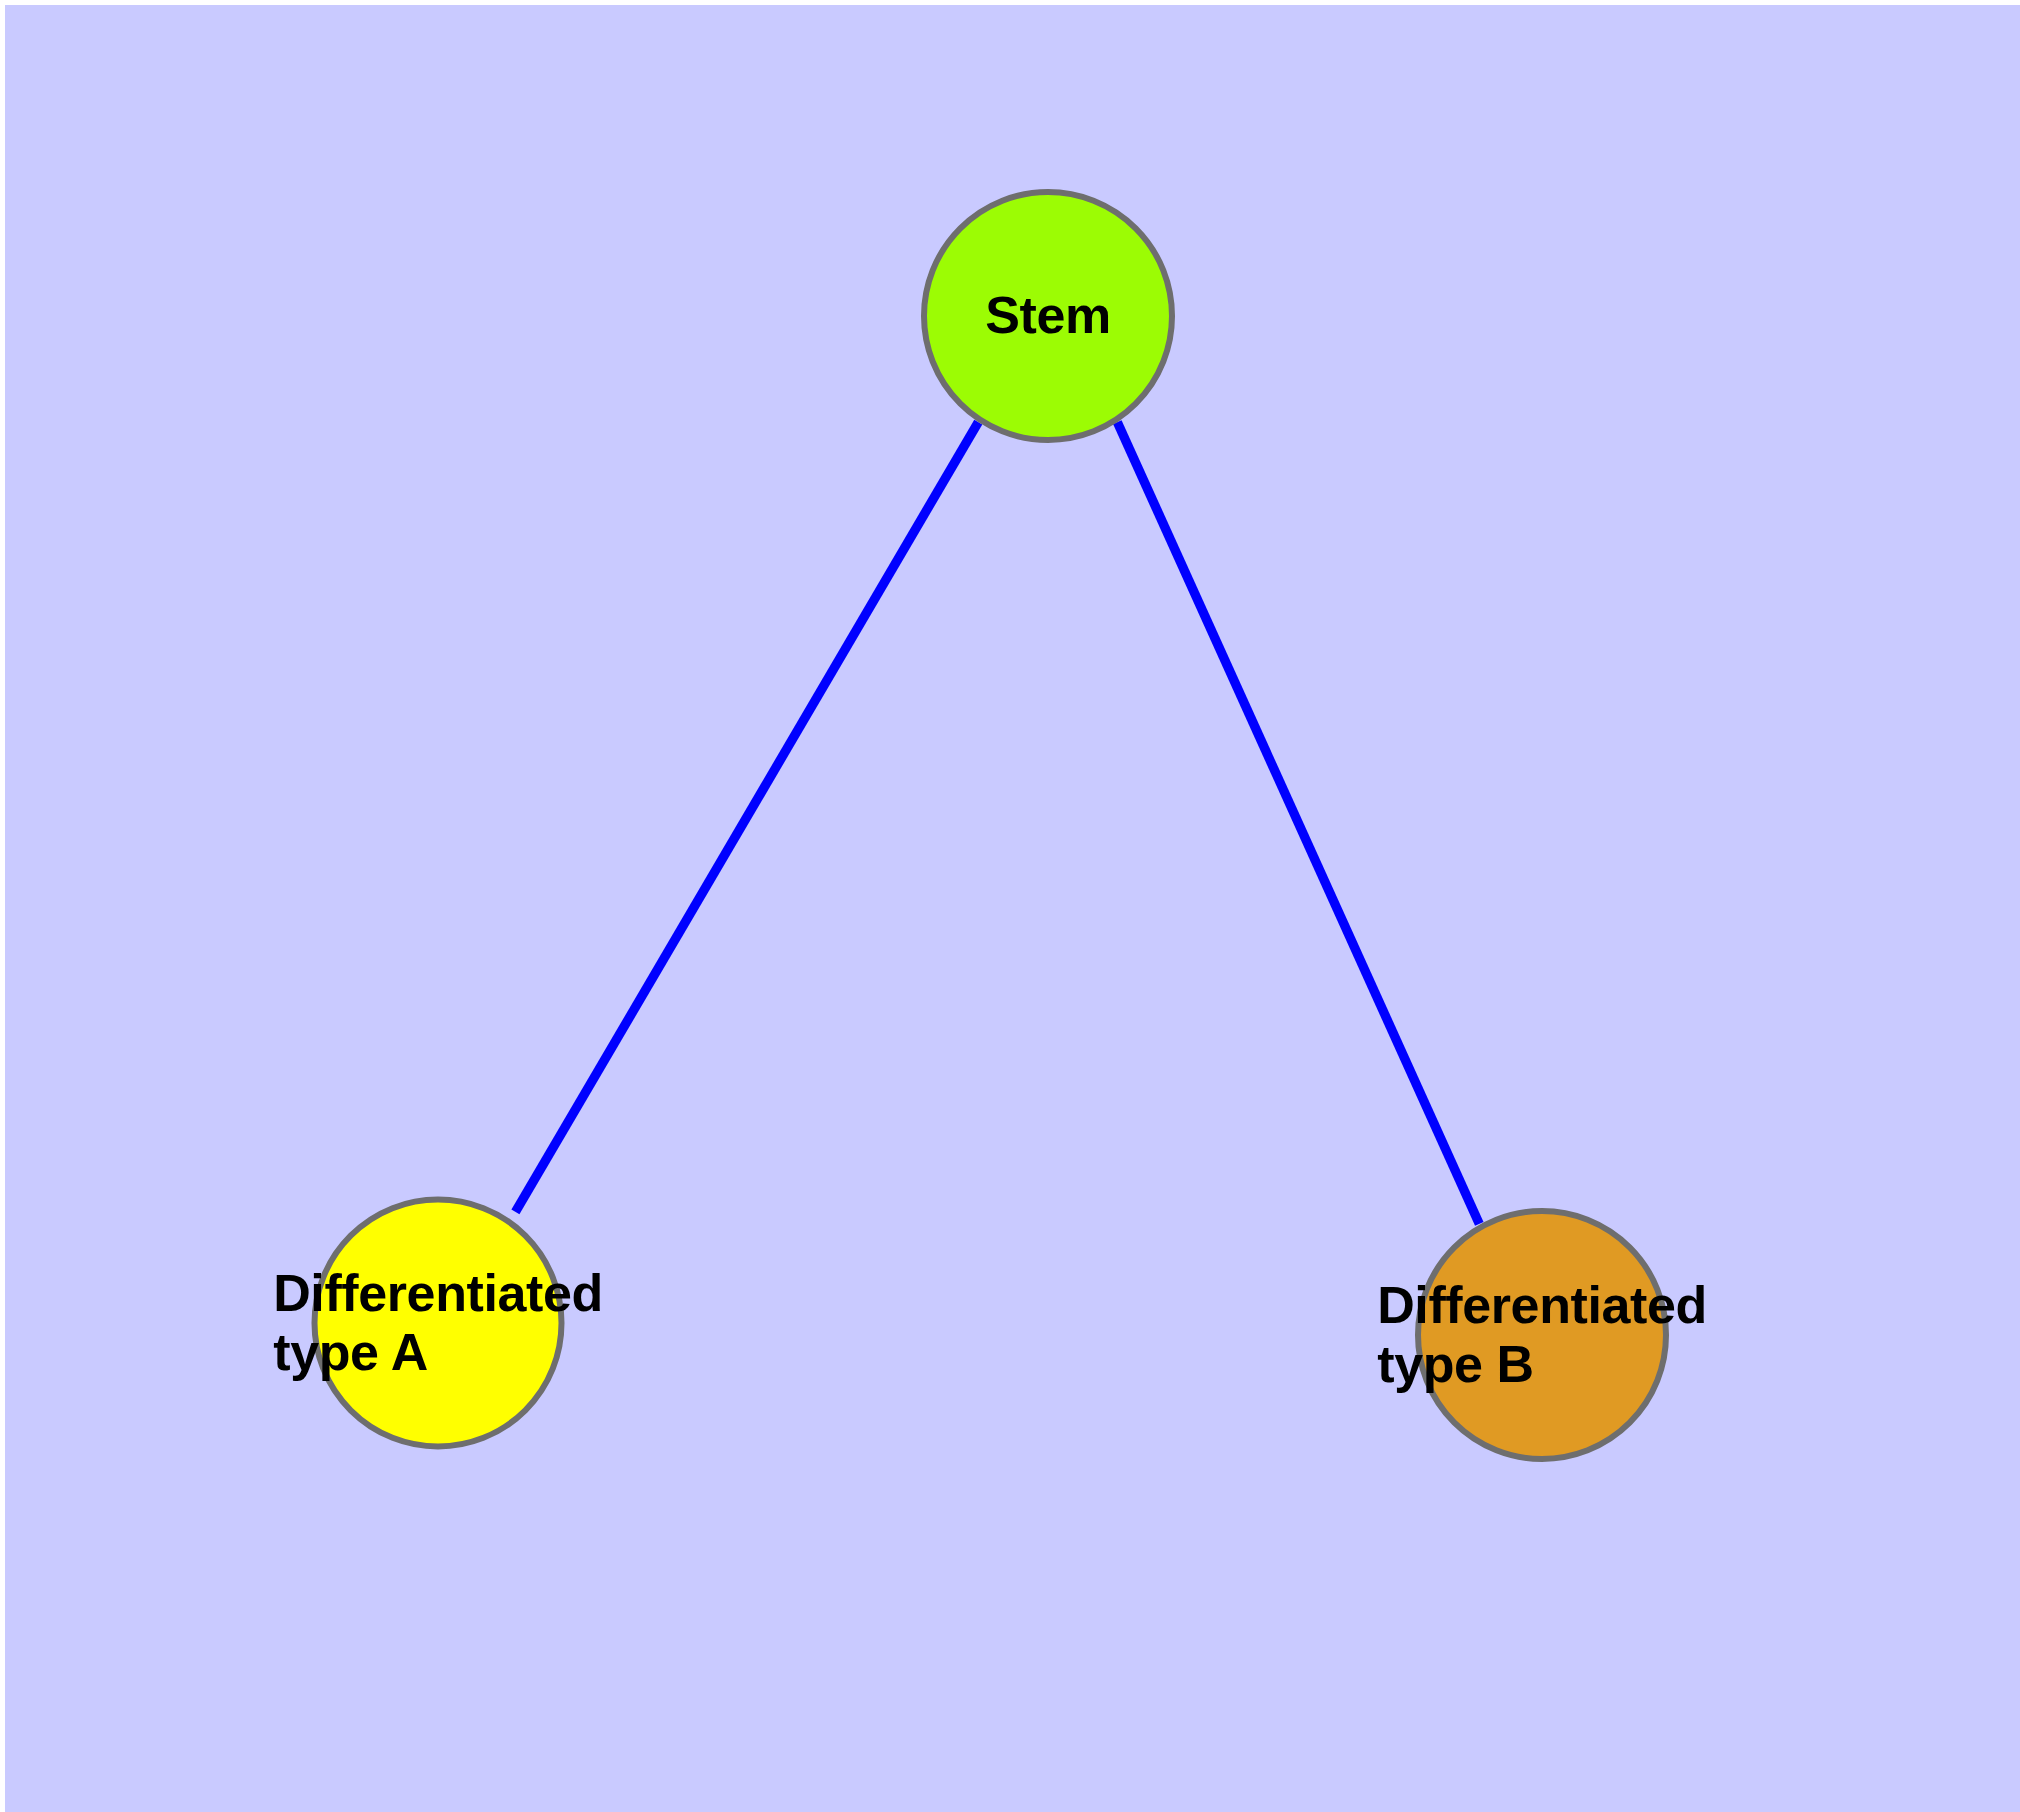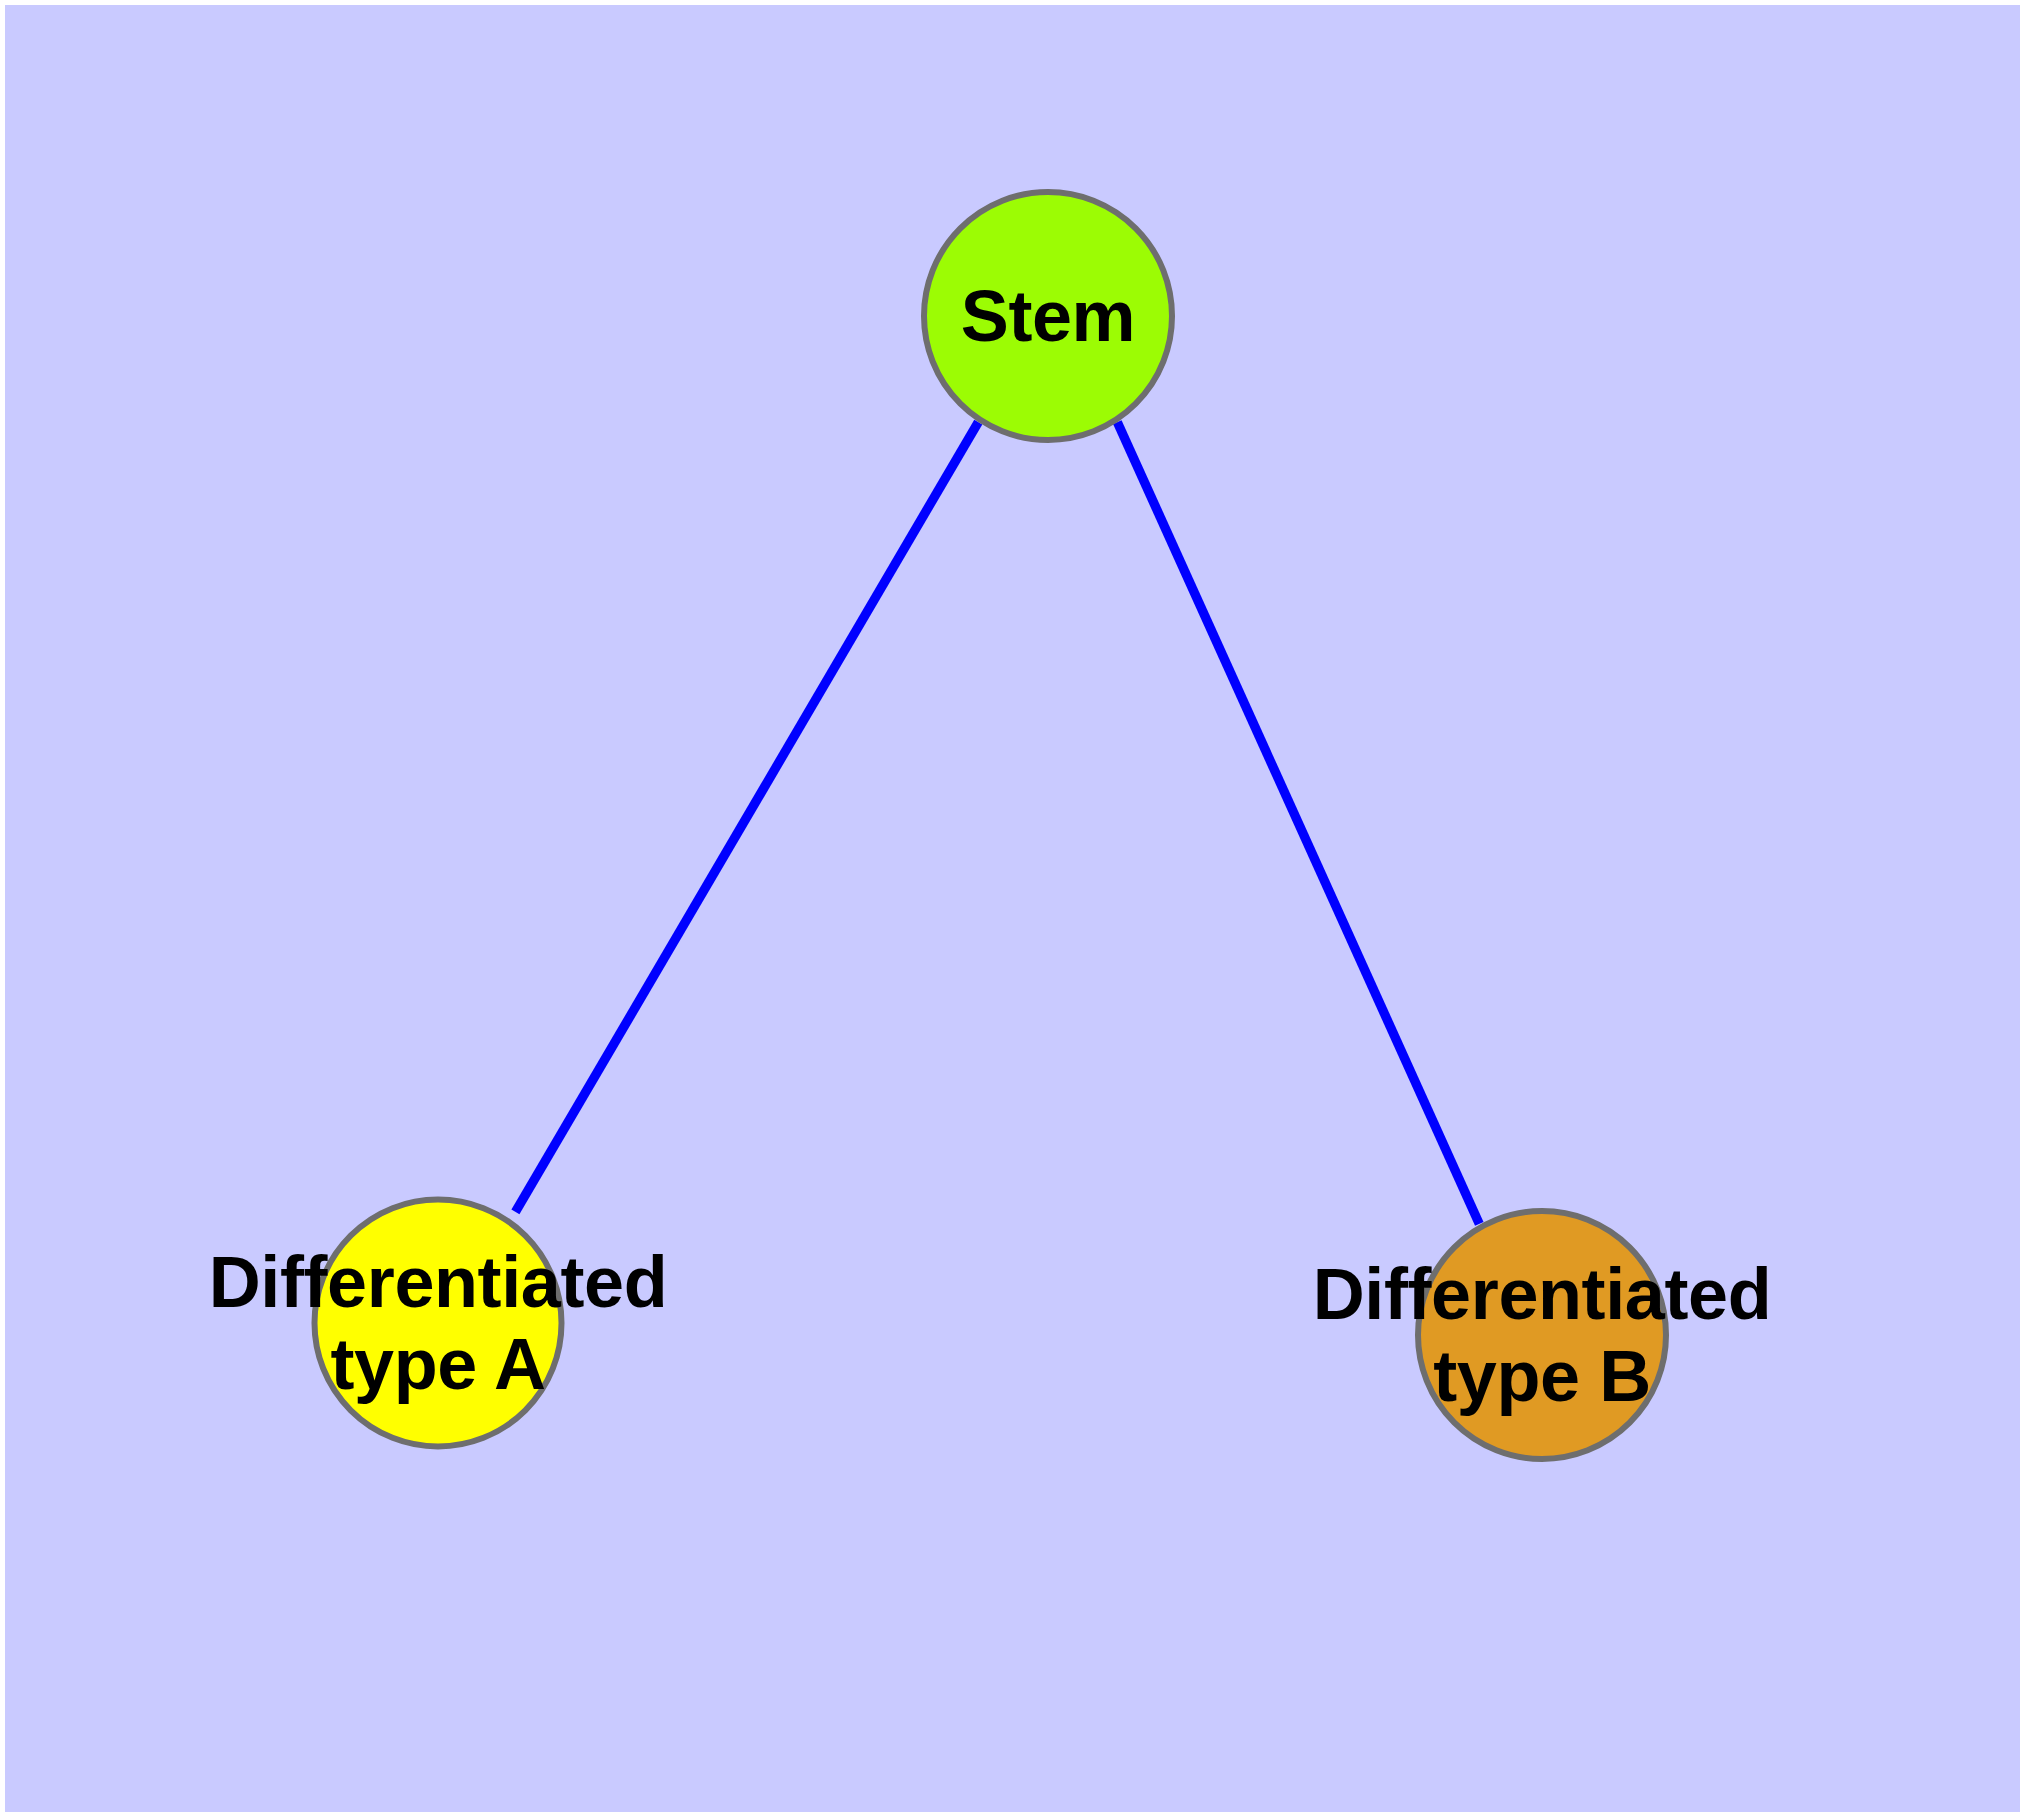--- a/index.html
+++ b/index.html
@@ -44,23 +44,23 @@
     box-sizing: border-box;
     border: 6px solid #6e6e6e;
   }
   .node-label {
     position: absolute;
     left: 50%;
     top: 50%;
     transform: translate(-50%, -50%);
     color: #000000;
     font-weight: bold;
-    font-size: 72px;
+    font-size: 52px;
     line-height: 1.14;
-    text-align: center;
+    text-align: left;
     white-space: pre;
     letter-spacing: -0.4px;
     pointer-events: none;
   }
 </style>
 </head>
 <body>
 
 <div id="canvas" style="width: 2021px; height: 1812px; background: rgb(255, 255, 255);">
 

